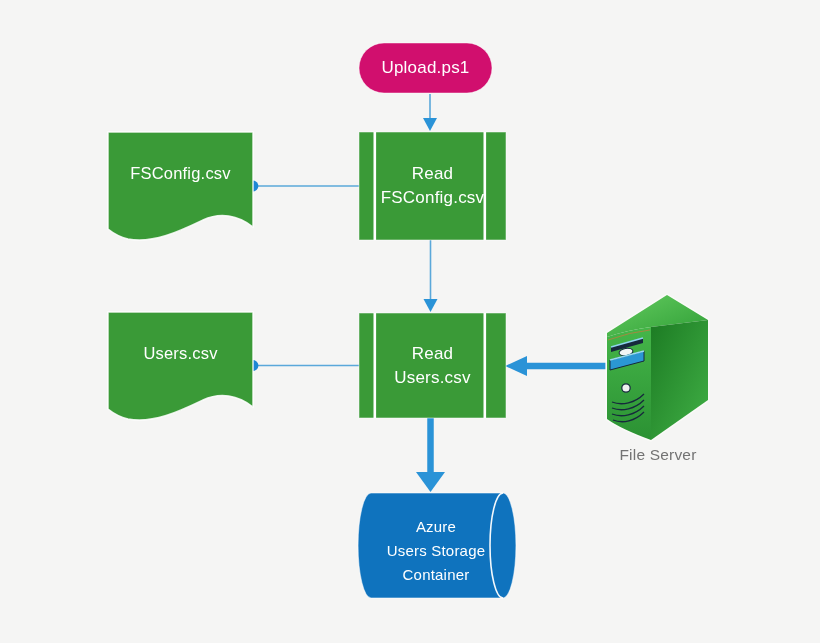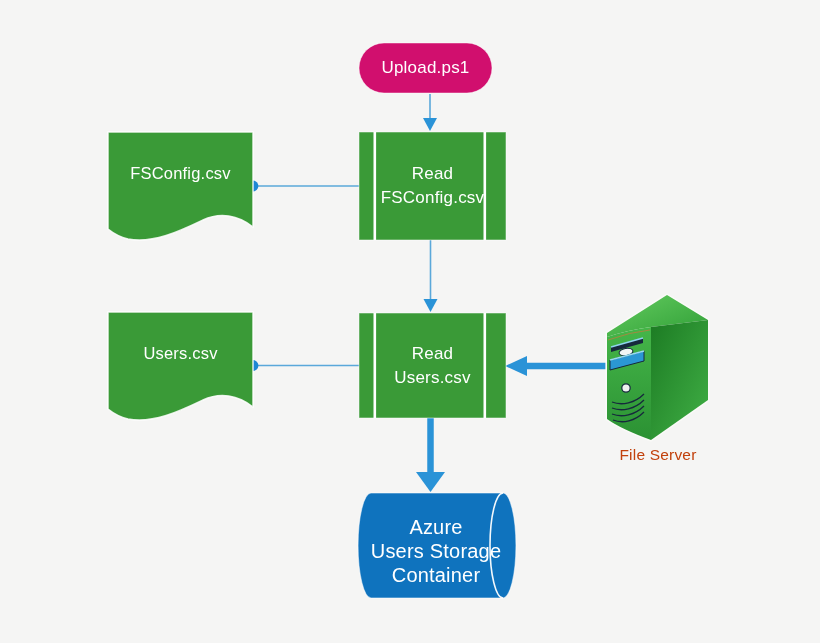--- a/index.html
+++ b/index.html
@@ -19,22 +19,22 @@
     color: #ffffff;
     letter-spacing: 0.2px;
     pointer-events: none;
   }
   .label span { display: block; }
   .lbl-upload  { left: 359px; top: 43px;  width: 133px; height: 50px; font-size: 17px; align-items: center; }
   .lbl-doc1    { left: 108px; top: 132px; width: 145px; height: 82px; font-size: 16.5px; }
   .lbl-box1    { left: 359px; top: 132px; width: 147px; height: 108px; font-size: 17px; line-height: 24px; }
   .lbl-doc2    { left: 108px; top: 312px; width: 145px; height: 82px; font-size: 16.5px; }
   .lbl-box2    { left: 359px; top: 313px; width: 147px; height: 105px; font-size: 17px; line-height: 24px; }
-  .lbl-cyl     { left: 366px; top: 502px; width: 140px; height: 98px; font-size: 20px; line-height: 24px; }
-  .lbl-server  { left: 598px; top: 444px; width: 120px; height: 22px; font-size: 15.5px; color: #c2410c; }
+  .lbl-cyl     { left: 366px; top: 502px; width: 140px; height: 98px; font-size: 15px; line-height: 24px; }
+  .lbl-server  { left: 598px; top: 444px; width: 120px; height: 22px; font-size: 15.5px; color: #737373; }
 </style>
 </head>
 <body>
 
 <div class="canvas">
 
   <svg class="layer" width="820" height="643" viewBox="0 0 820 643">
     <defs>
       <linearGradient id="gradTop" x1="0" y1="0" x2="1" y2="1">
         <stop offset="0" stop-color="#64cc60"></stop>

